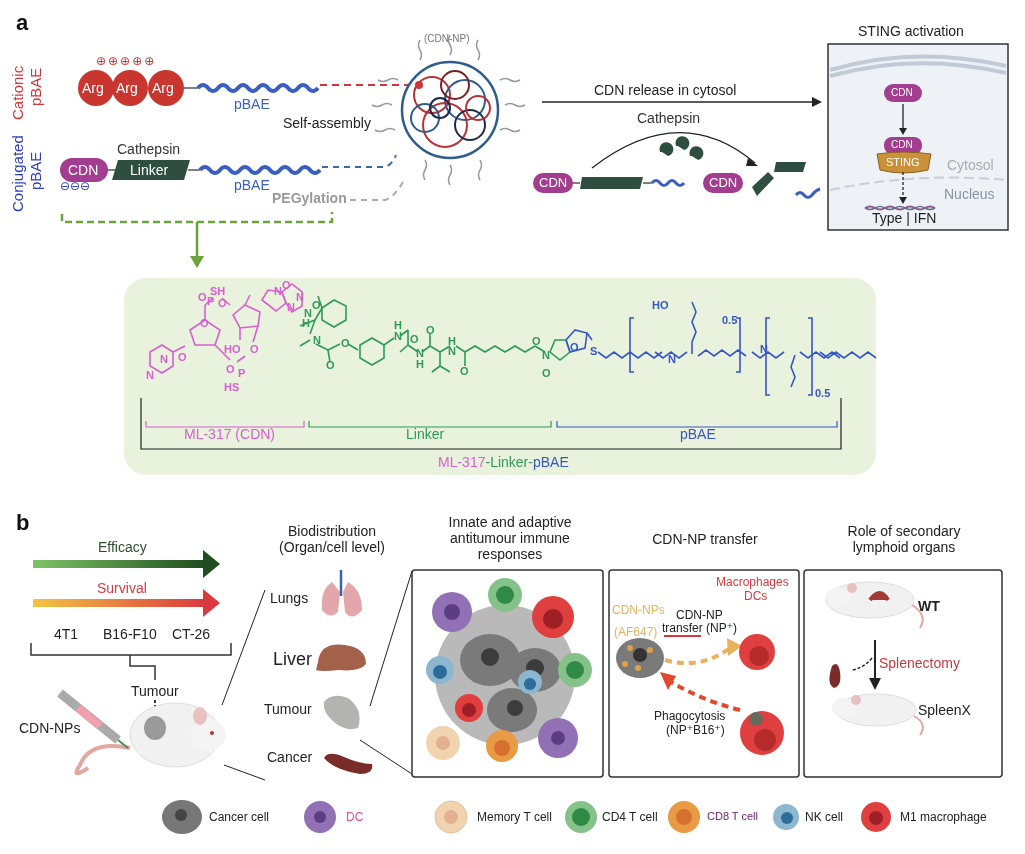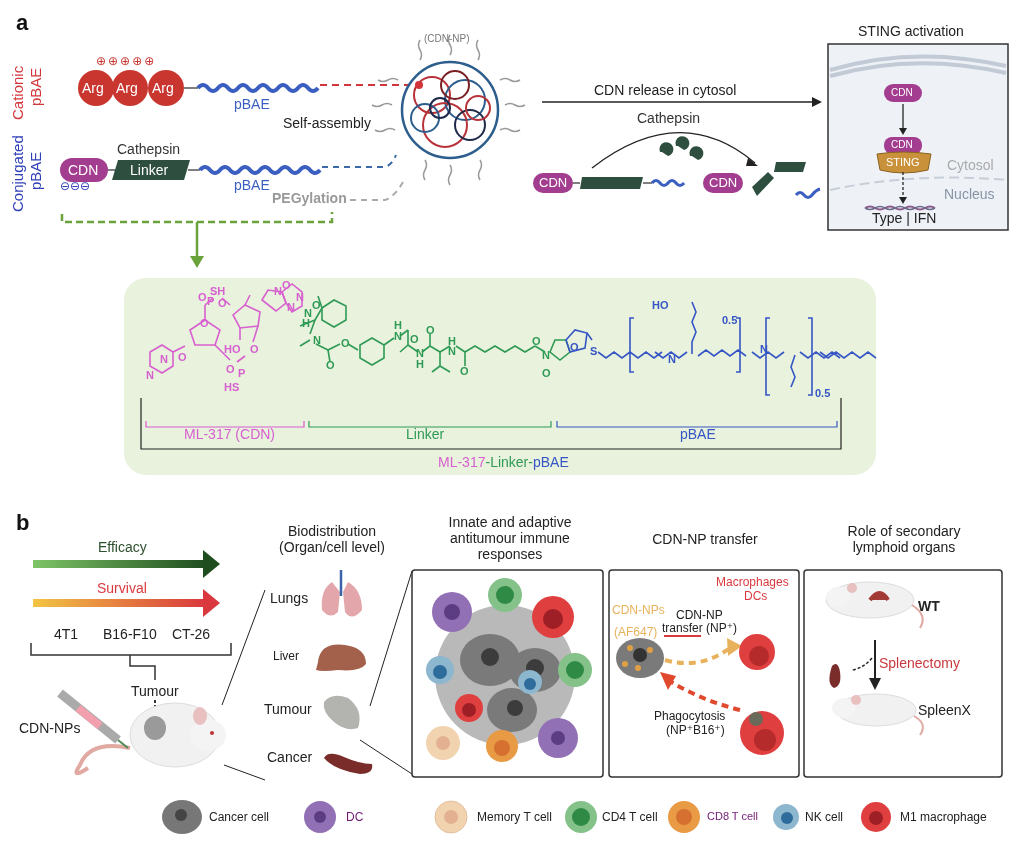--- a/index.html
+++ b/index.html
@@ -419,21 +419,21 @@
 <div class="t" style="left:97px;top:581px;font-size:14px;color:#d9393e;">Survival</div>
 <div class="t" style="left:54px;top:627px;font-size:14px;color:#222;">4T1</div>
 <div class="t" style="left:103px;top:627px;font-size:14px;color:#222;">B16-F10</div>
 <div class="t" style="left:172px;top:627px;font-size:14px;color:#222;">CT-26</div>
 <div class="t" style="left:131px;top:684px;font-size:14px;color:#222;">Tumour</div>
 <div class="t" style="left:19px;top:721px;font-size:14px;color:#222;">CDN-NPs</div>
 
 <div class="t ctr" style="left:262px;top:524px;width:140px;font-size:14px;color:#222;">Biodistribution</div>
 <div class="t ctr" style="left:262px;top:540px;width:140px;font-size:14px;color:#222;">(Organ/cell level)</div>
 <div class="t" style="left:270px;top:591px;font-size:14px;color:#222;text-align:center;">Lungs</div>
-<div class="t" style="left:273px;top:650px;font-size:12px;color:#222;">Liver</div>
+<div class="t" style="left:273px;top:650px;font-size:18px;color:#222;">Liver</div>
 <div class="t" style="left:264px;top:702px;font-size:14px;color:#222;">Tumour</div>
 <div class="t" style="left:267px;top:750px;font-size:14px;color:#222;">Cancer</div>
 
 <div class="t ctr" style="left:420px;top:515px;width:180px;font-size:14px;color:#222;">Innate and adaptive</div>
 <div class="t ctr" style="left:420px;top:531px;width:180px;font-size:14px;color:#222;">antitumour immune</div>
 <div class="t ctr" style="left:420px;top:547px;width:180px;font-size:14px;color:#222;">responses</div>
 
 <div class="t ctr" style="left:610px;top:532px;width:190px;font-size:14px;color:#222;">CDN-NP transfer</div>
 <div class="t" style="left:716px;top:576px;font-size:12px;color:#d9393e;">Macrophages</div>
 <div class="t" style="left:744px;top:590px;font-size:12px;color:#d9393e;">DCs</div>
@@ -444,18 +444,18 @@
 <div class="t" style="left:654px;top:710px;font-size:12px;color:#222;">Phagocytosis</div>
 <div class="t" style="left:666px;top:724px;font-size:12px;color:#222;">(NP⁺B16⁺)</div>
 
 <div class="t ctr" style="left:804px;top:524px;width:200px;font-size:14px;color:#222;">Role of secondary</div>
 <div class="t ctr" style="left:804px;top:540px;width:200px;font-size:14px;color:#222;">lymphoid organs</div>
 <div class="t" style="left:918px;top:599px;font-size:14px;color:#222;font-weight:bold;">WT</div>
 <div class="t" style="left:879px;top:656px;font-size:14px;color:#c9383c;">Splenectomy</div>
 <div class="t" style="left:918px;top:703px;font-size:14px;color:#222;">SpleenX</div>
 
 <div class="t" style="left:209px;top:811px;font-size:12px;color:#222;">Cancer cell</div>
-<div class="t" style="left:346px;top:811px;font-size:12px;color:#701a75;">DC</div>
+<div class="t" style="left:346px;top:811px;font-size:12px;color:#ec4899;">DC</div>
 <div class="t" style="left:477px;top:811px;font-size:12px;color:#222;">Memory T cell</div>
 <div class="t" style="left:602px;top:811px;font-size:12px;color:#222;">CD4 T cell</div>
 <div class="t" style="left:707px;top:811px;font-size:11px;color:#701a75;">CD8 T cell</div>
 <div class="t" style="left:805px;top:811px;font-size:12px;color:#222;">NK cell</div>
 <div class="t" style="left:900px;top:811px;font-size:12px;color:#222;">M1 macrophage</div>
 
 </body></html>

